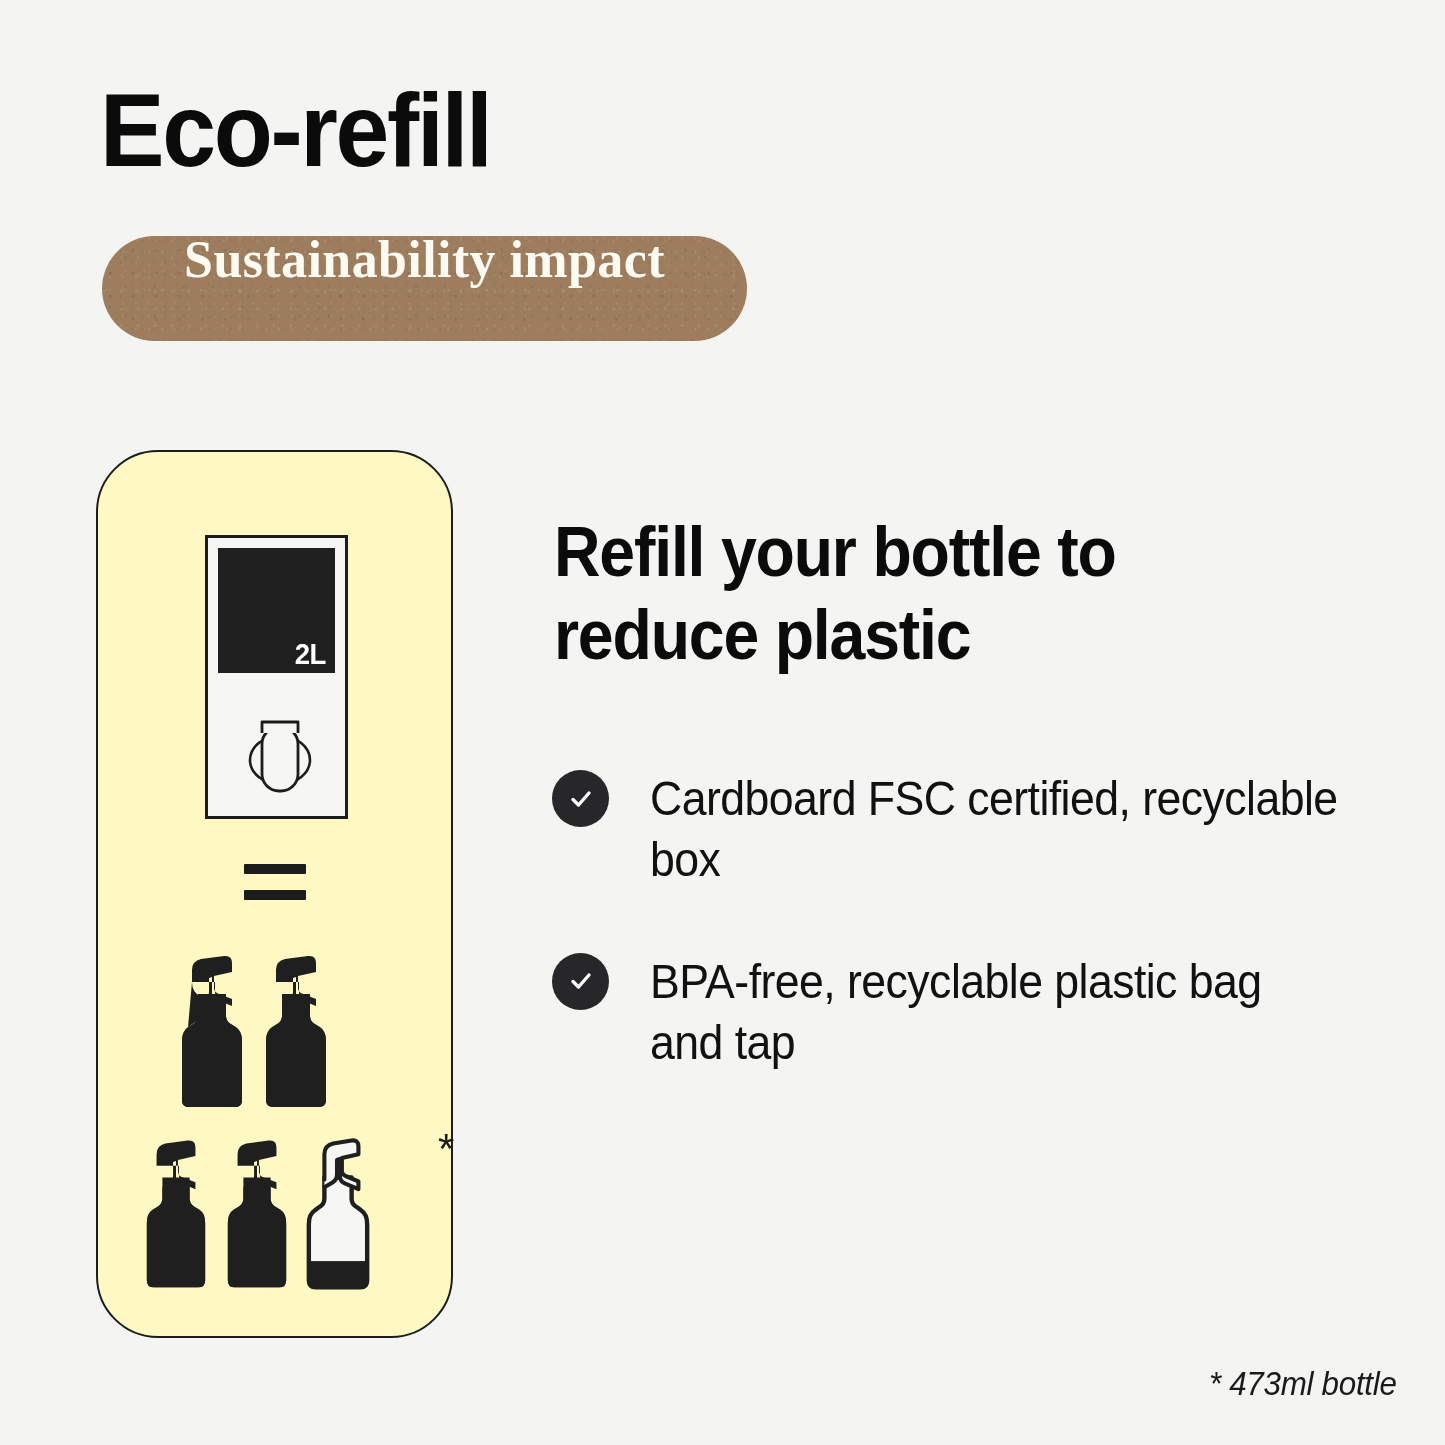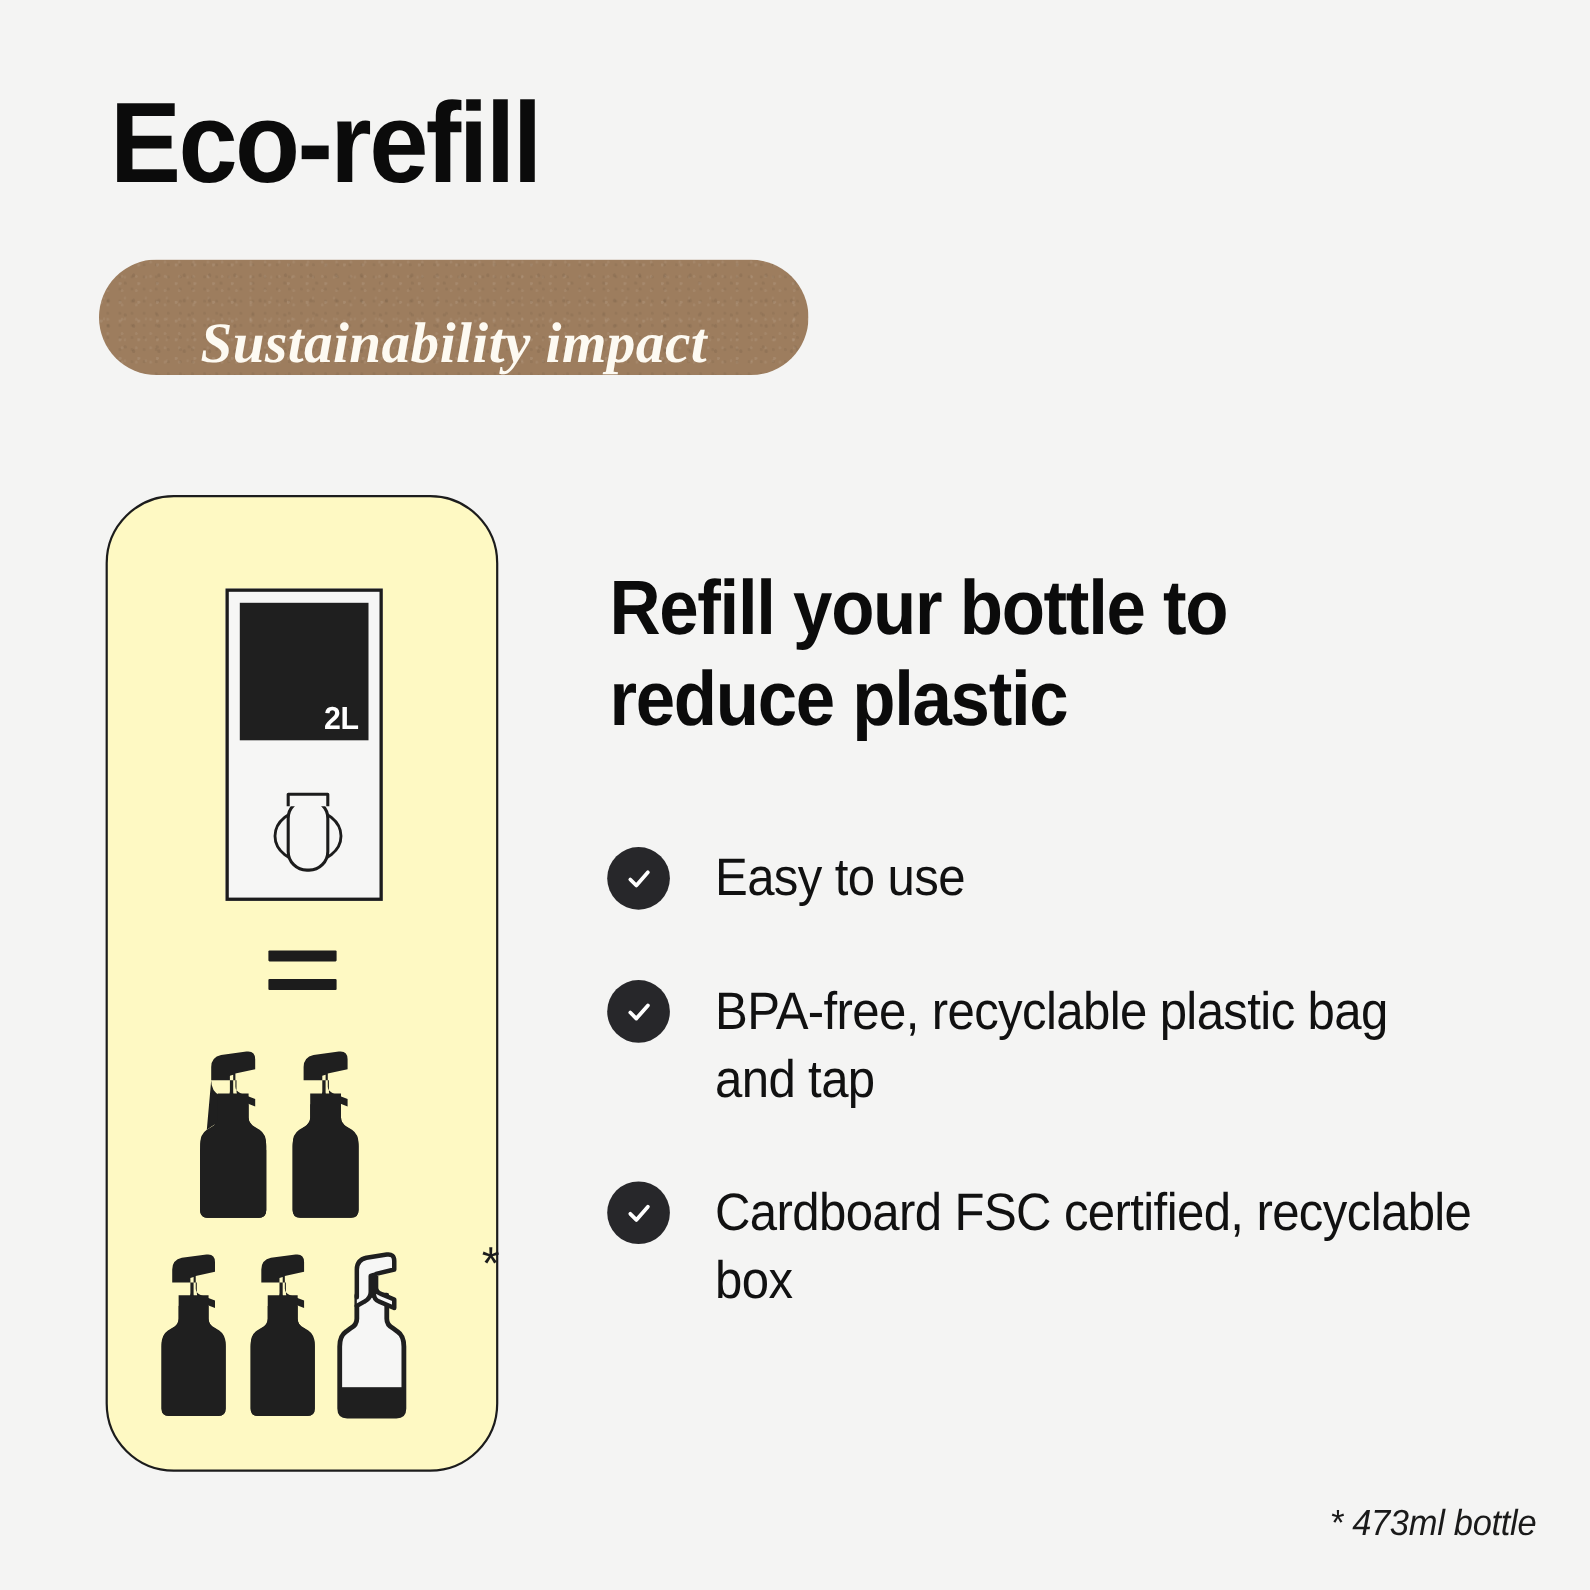--- a/index.html
+++ b/index.html
@@ -33,39 +33,38 @@
     color: #0b0b0b;
     line-height: 1.0;
     transform: scaleX(0.93);
     transform-origin: left top;
     white-space: nowrap;
   }
 
   
   .badge {
     position: absolute;
-    left: 90px;
+    left: 102px;
     top: 236px;
     width: 645px;
     height: 105px;
     border-radius: 53px;
     background: #9d7d5e;
     background-image:
       radial-gradient(circle at 12% 28%, rgba(255,255,255,0.09) 0 1.2px, transparent 1.6px),
       radial-gradient(circle at 37% 62%, rgba(0,0,0,0.07) 0 1.4px, transparent 1.8px),
       radial-gradient(circle at 61% 18%, rgba(255,255,255,0.07) 0 1.1px, transparent 1.5px),
       radial-gradient(circle at 82% 74%, rgba(0,0,0,0.06) 0 1.3px, transparent 1.7px),
       radial-gradient(circle at 24% 84%, rgba(255,255,255,0.06) 0 1px, transparent 1.4px),
       radial-gradient(circle at 72% 44%, rgba(0,0,0,0.05) 0 1.2px, transparent 1.6px);
     background-size: 17px 17px, 23px 23px, 13px 13px, 29px 29px, 19px 19px, 11px 11px;
     display: flex;
-    align-items: flex-end;
+    align-items: flex-start;
     justify-content: center;
     box-sizing: border-box;
-    font-style: italic;
   }
   .badge-label {
     font-family: "Liberation Serif", serif;
     font-size: 52px;
     font-weight: 700;
     color: #fdfaf2;
     letter-spacing: 0.4px;
     line-height: 1;
     position: relative;
     top: -2px;
@@ -312,44 +311,36 @@
       </svg>
     </div>
 
     <div class="asterisk">*</div>
   </div>
 
   <div class="headline">Refill your bottle to reduce plastic</div>
 
   <div class="feature-list">
 
+
     <div class="feature-item">
       <span class="check-circle">
         <svg width="30" height="30" viewBox="0 0 30 30">
           <path d="M7 15.5 L12.5 21 L23 9" fill="none" stroke="#ffffff" stroke-width="3.4" stroke-linecap="round" stroke-linejoin="round"></path>
         </svg>
       </span>
-      <span class="feature-text">Easy to use</span>
+      <span class="feature-text">Cardboard FSC certified, recyclable box</span>
     </div>
 
     <div class="feature-item">
       <span class="check-circle">
         <svg width="30" height="30" viewBox="0 0 30 30">
           <path d="M7 15.5 L12.5 21 L23 9" fill="none" stroke="#ffffff" stroke-width="3.4" stroke-linecap="round" stroke-linejoin="round"></path>
         </svg>
       </span>
       <span class="feature-text">BPA-free, recyclable plastic bag and tap</span>
     </div>
 
-    <div class="feature-item">
-      <span class="check-circle">
-        <svg width="30" height="30" viewBox="0 0 30 30">
-          <path d="M7 15.5 L12.5 21 L23 9" fill="none" stroke="#ffffff" stroke-width="3.4" stroke-linecap="round" stroke-linejoin="round"></path>
-        </svg>
-      </span>
-      <span class="feature-text">Cardboard FSC certified, recyclable box</span>
-    </div>
-
   </div>
 
   <div class="footnote">* 473ml bottle</div>
 
 </div>
 
 </body></html>

